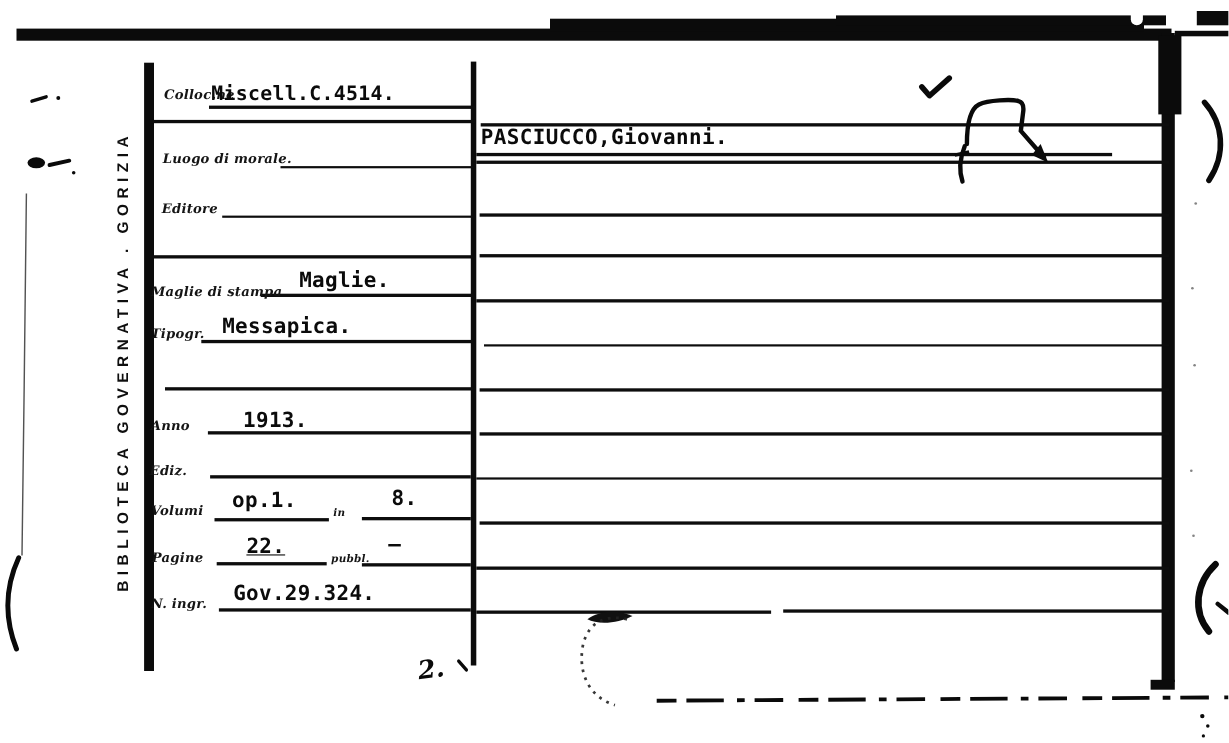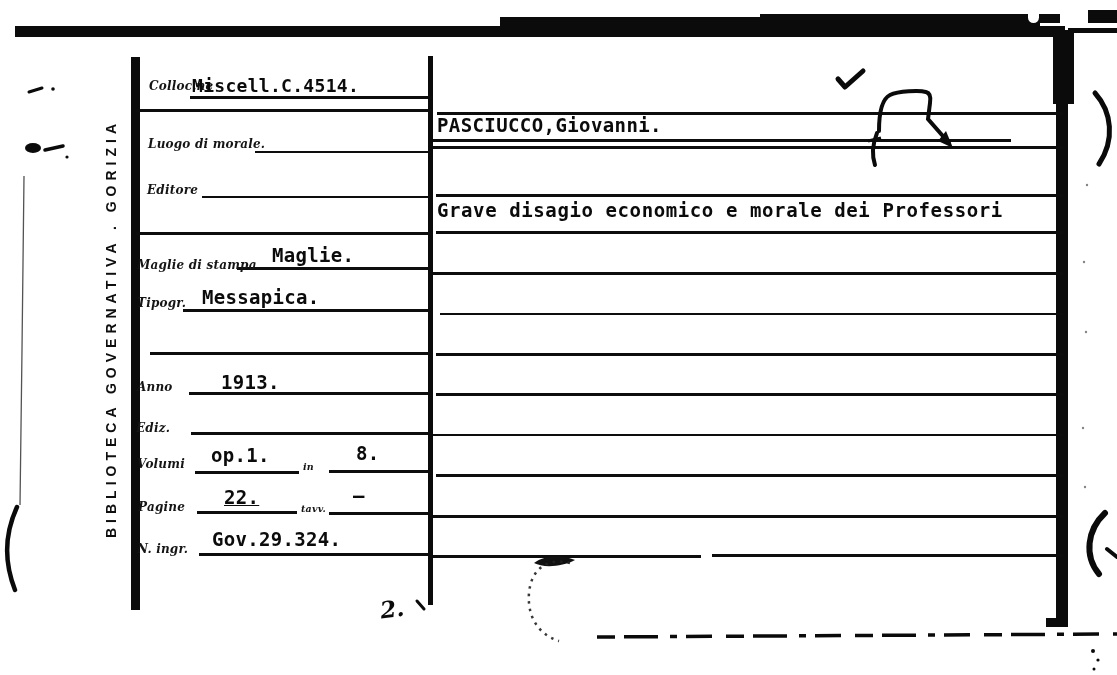--- a/index.html
+++ b/index.html
@@ -80,35 +80,34 @@
   <span class="lbl" style="left:149px;top:79px;">Colloc.ne</span>
   <span class="lbl" style="left:148px;top:137px;">Luogo di morale.</span>
   <span class="lbl" style="left:147px;top:183px;">Editore</span>
   <span class="lbl" style="left:137px;top:258px;">Maglie di stampa</span>
   <span class="lbl" style="left:137px;top:296px;">Tipogr.</span>
   <span class="lbl" style="left:137px;top:380px;">Anno</span>
   <span class="lbl" style="left:136px;top:421px;">Ediz.</span>
   <span class="lbl" style="left:137px;top:457px;">Volumi</span>
   <span class="lbl lbl-sm" style="left:303px;top:461px;">in</span>
   <span class="lbl" style="left:138px;top:500px;">Pagine</span>
-  <span class="lbl lbl-sm" style="left:301px;top:503px;">tavv.</span>
+  <span class="lbl lbl-sm" style="left:301px;top:503px;">pubbl.</span>
   <span class="lbl" style="left:137px;top:542px;">N. ingr.</span>
 
   <span class="val val-sm" style="left:192px;top:75px;">Miscell.C.4514.</span>
   <span class="val" style="left:272px;top:244px;">Maglie.</span>
   <span class="val" style="left:202px;top:286px;">Messapica.</span>
   <span class="val" style="left:221px;top:371px;">1913.</span>
   <span class="val" style="left:211px;top:444px;">op.1.</span>
   <span class="val" style="left:356px;top:442px;">8.</span>
   <span class="val" style="left:224px;top:486px;text-decoration:underline;">22.</span>
   <span class="val" style="left:353px;top:484px;">—</span>
   <span class="val" style="left:212px;top:528px;">Gov.29.324.</span>
 
   <span class="entry" style="left:437px;top:114px;letter-spacing:.4px;">PASCIUCCO,Giovanni.</span>
-  <span class="entry" style="left:437px;top:199px;">Grave disagio economico e morale dei Professori</span>
 
   <span class="hand2">2.</span>
 
   <svg class="overlay" width="1117" height="675" viewBox="0 0 1117 675">
 
     <path d="M 863,71 L 845,87 L 838,79" fill="none" stroke="#0a0a0a" stroke-width="5" stroke-linecap="round" stroke-linejoin="round"></path>
 
     <path d="M 879,131 C 879,112 882,99 890,95 C 898,91 920,90 926,92 C 930,93 931,97 930,103 L 928,119 L 949,143" fill="none" stroke="#0a0a0a" stroke-width="4" stroke-linecap="round"></path>
     <polygon points="953,148 938,141 946,131" fill="#0a0a0a"></polygon>
     <path d="M 877,133 C 873,143 871,153 875,165" fill="none" stroke="#0a0a0a" stroke-width="4" stroke-linecap="round"></path>

